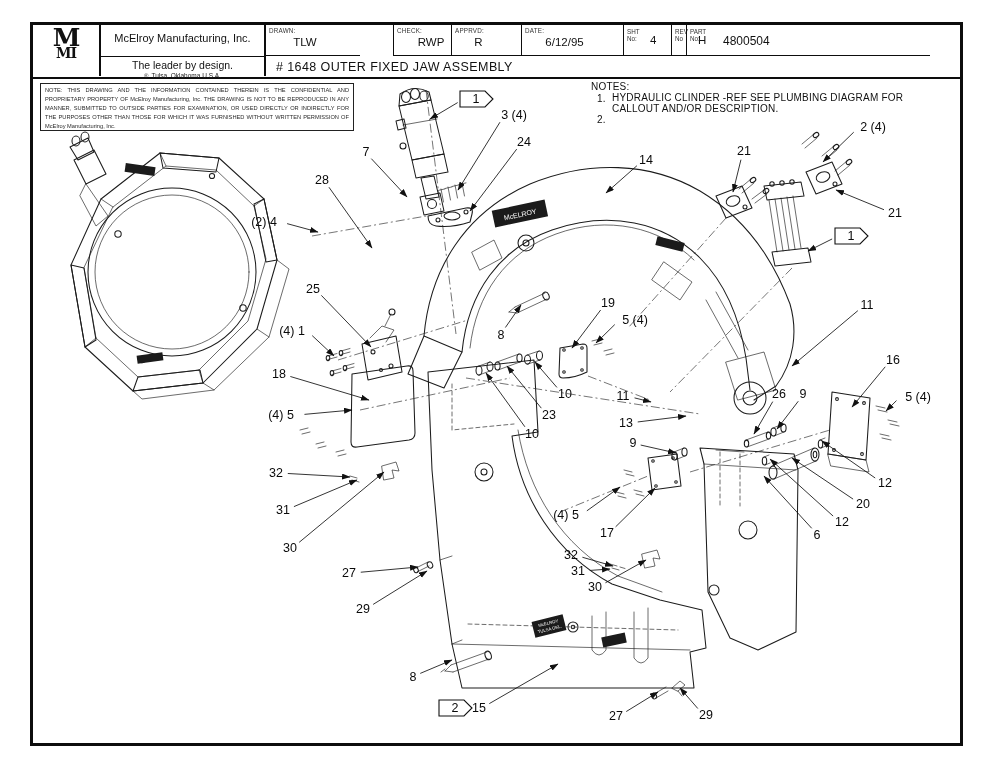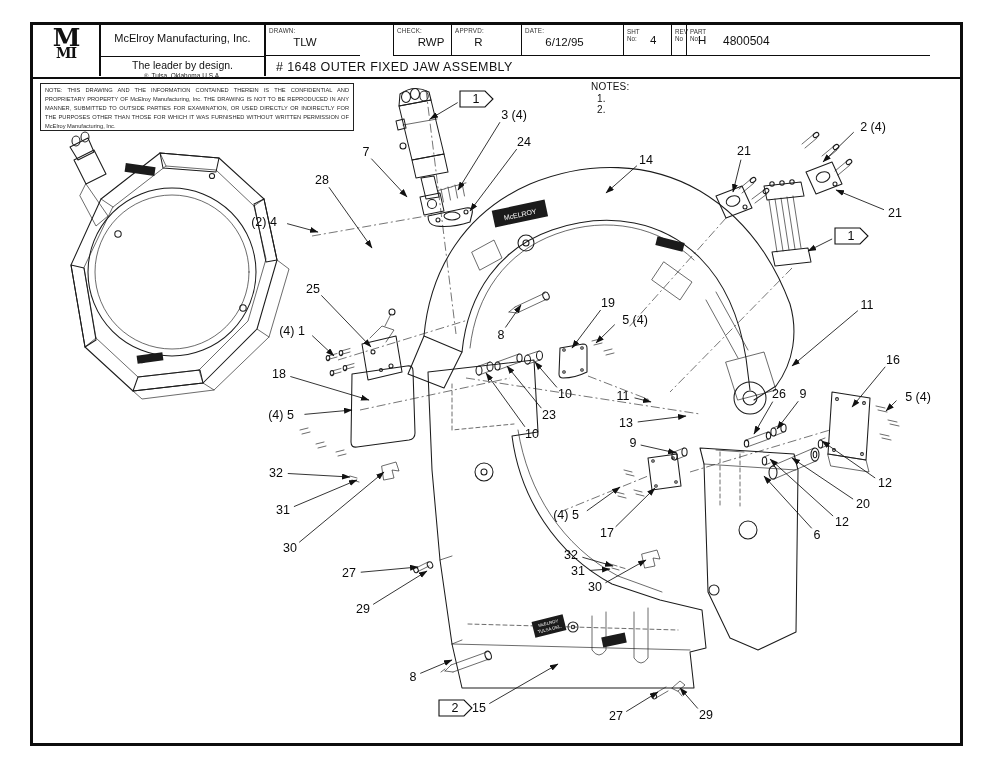--- a/index.html
+++ b/index.html
@@ -439,19 +439,20 @@
       <span># 1648 OUTER FIXED JAW ASSEMBLY</span>
     </div>
   </div>
 
   <div class="disclaimer">NOTE: THIS DRAWING AND THE INFORMATION CONTAINED THEREIN IS THE CONFIDENTIAL AND PROPRIETARY PROPERTY OF McElroy Manufacturing, Inc. THE DRAWING IS NOT TO BE REPRODUCED IN ANY MANNER, SUBMITTED TO OUTSIDE PARTIES FOR EXAMINATION, OR USED DIRECTLY OR INDIRECTLY FOR THE PURPOSES OTHER THAN THOSE FOR WHICH IT WAS FURNISHED WITHOUT WRITTEN PERMISSION OF McElroy Manufacturing, Inc.</div>
 
   <div class="notes">
     <div class="notes-h">NOTES:</div>
     <div class="note-item">
       <span class="note-num">1.</span>
+      <span class="note-text">HYDRAULIC CLINDER -REF SEE PLUMBING DIAGRAM FOR CALLOUT AND/OR DESCRIPTION.</span>
     </div>
     <div class="note-item">
       <span class="note-num">2.</span>
     </div>
   </div>
 
 </div>
 
 </body></html>

